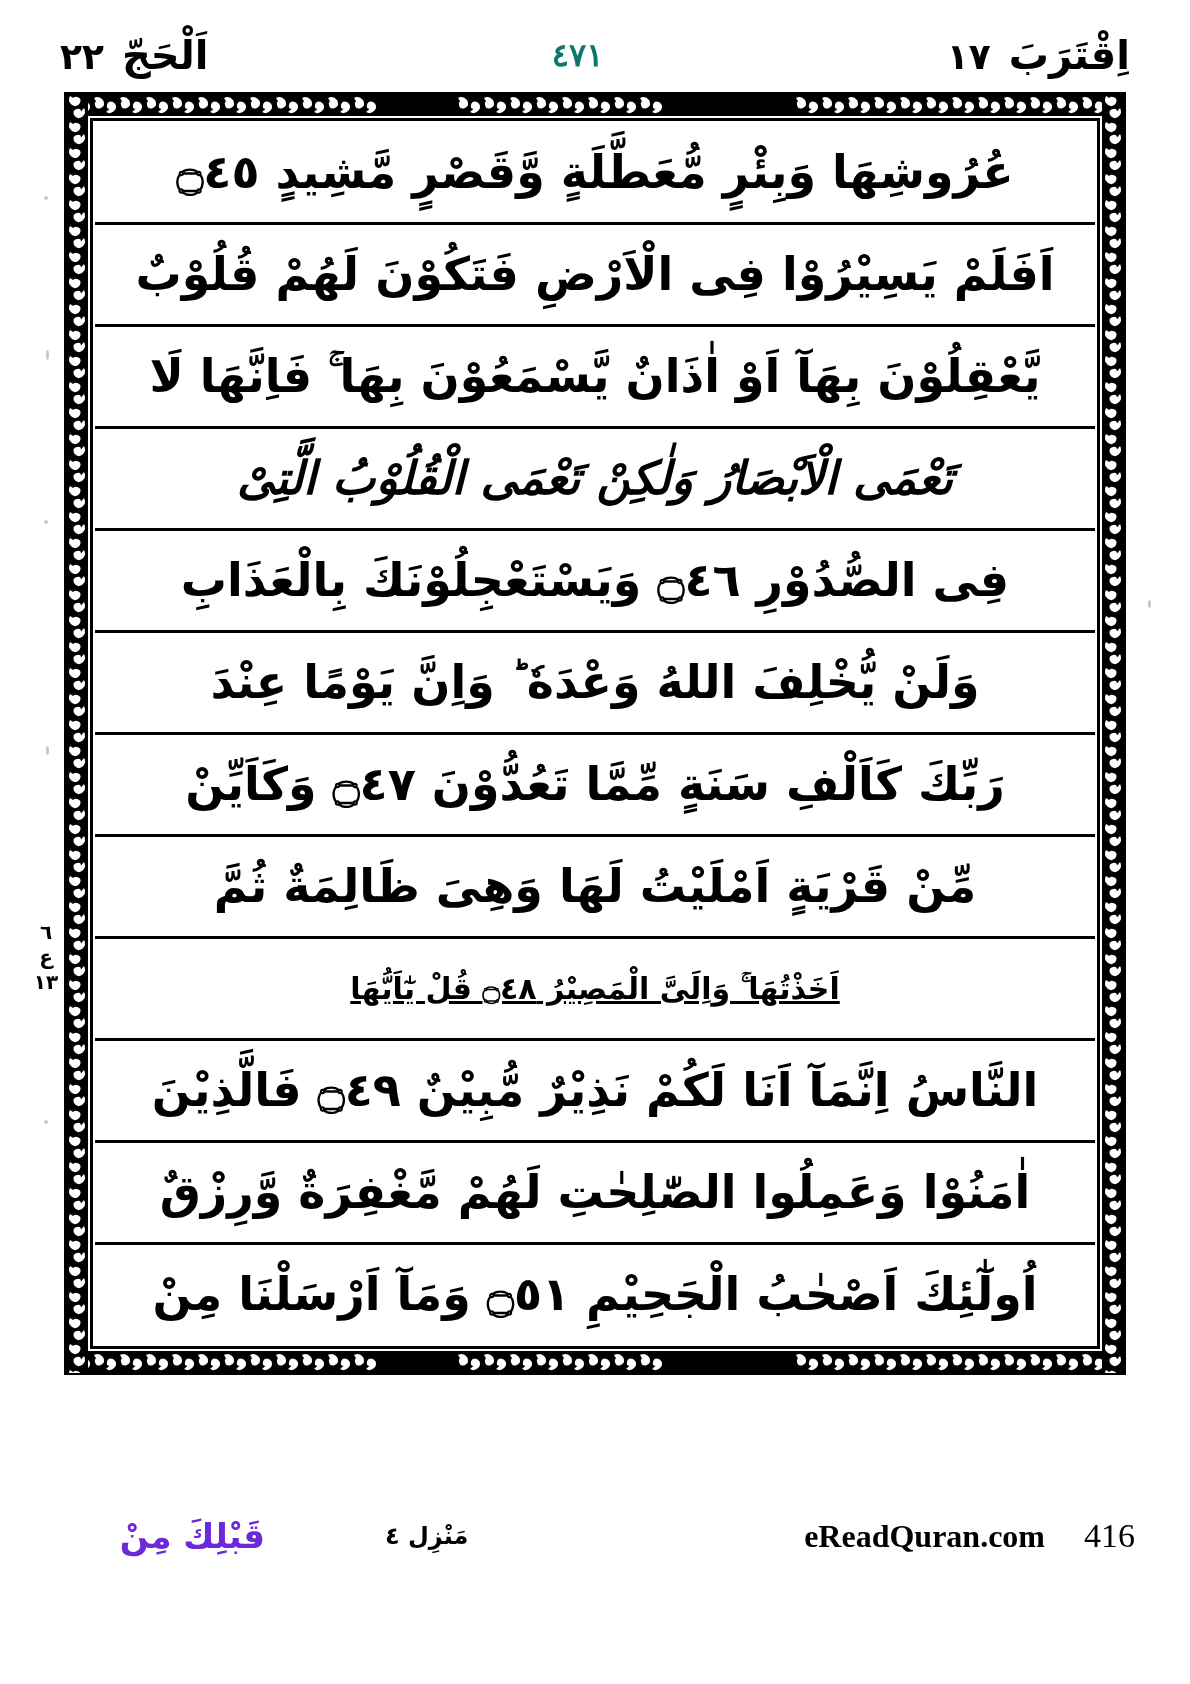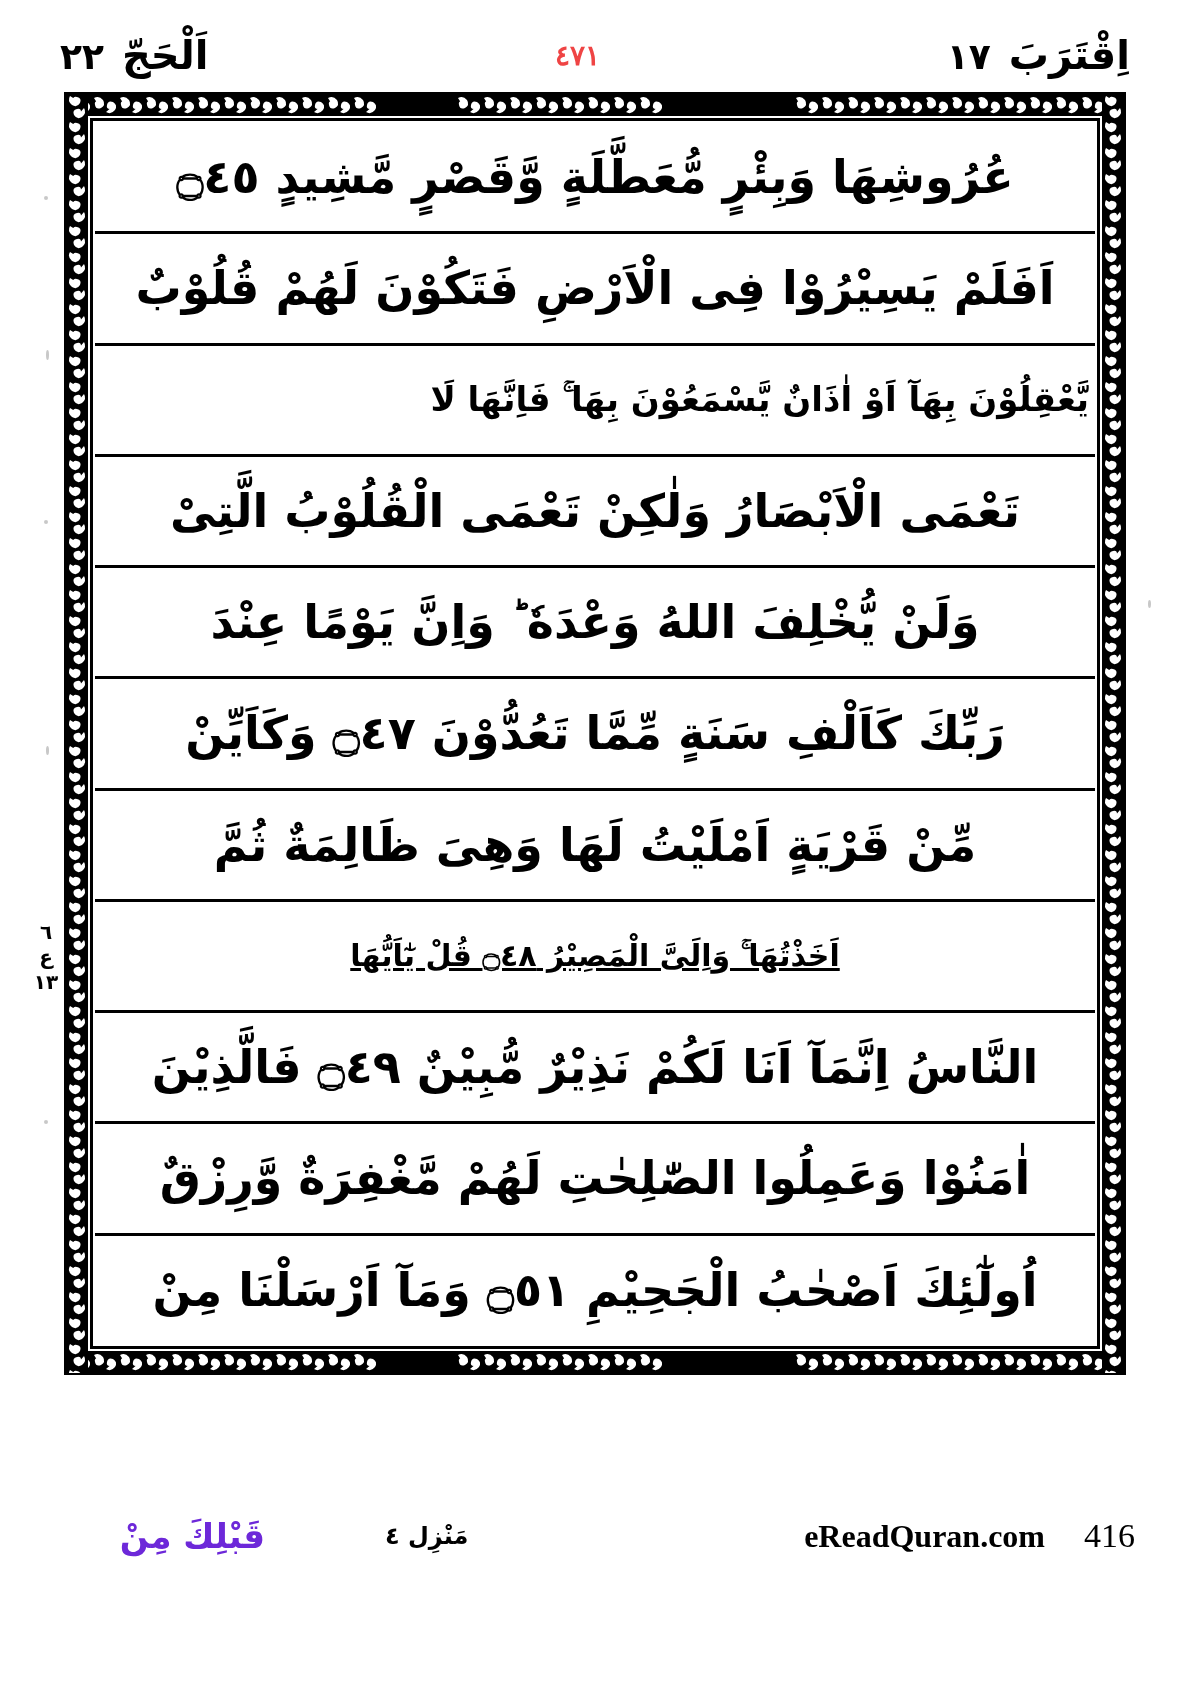--- a/index.html
+++ b/index.html
@@ -52,23 +52,23 @@
   }
   .hdr-num {
     font-family: "DejaVu Sans", sans-serif;
     font-size: 36px;
     font-weight: bold;
     color: #000;
     line-height: 1;
   }
   .hdr-center {
     font-family: Liberation Sans, sans-serif;
-    font-size: 28px;
-    font-weight: bold;
-    color: #ef4444;
+    font-size: 32px;
+    font-weight: bold;
+    color: #0f766e;
     letter-spacing: -1px;
   }
 
   
   .frame {
     position: absolute;
     top: 92px;
     left: 64px;
     width: 1062px;
     height: 1283px;
@@ -456,24 +456,27 @@
     <div class="frame-inner"></div>
 
     <div class="lines">
       <div class="ayah-line">
           <div class="ayah-text" style="font-size: 46px;">عُرُوشِهَا وَبِئْرٍ مُّعَطَّلَةٍ وَّقَصْرٍ مَّشِيدٍ ۝٤٥</div>
         </div>
       <div class="ayah-line">
           <div class="ayah-text" style="font-size: 46px;">اَفَلَمْ يَسِيْرُوْا فِى الْاَرْضِ فَتَكُوْنَ لَهُمْ قُلُوْبٌ</div>
         </div>
       <div class="ayah-line">
-          <div class="ayah-text" style="font-size: 34px; text-align: right;">يَّعْقِلُوْنَ بِهَآ اَوْ اٰذَانٌ يَّسْمَعُوْنَ بِهَا ۚ فَاِنَّهَا لَا</div>
-        </div>
-      <div class="ayah-line">
-          <div class="ayah-text" style="font-size: 46px;">تَعْمَى الْاَبْصَارُ وَلٰكِنْ تَعْمَى الْقُلُوْبُ الَّتِىْ</div>
+          <div class="ayah-text" style="font-size: 46px;">يَّعْقِلُوْنَ بِهَآ اَوْ اٰذَانٌ يَّسْمَعُوْنَ بِهَا ۚ فَاِنَّهَا لَا</div>
+        </div>
+      <div class="ayah-line">
+          <div class="ayah-text" style="font-size: 46px; font-style: italic;">تَعْمَى الْاَبْصَارُ وَلٰكِنْ تَعْمَى الْقُلُوْبُ الَّتِىْ</div>
+        </div>
+      <div class="ayah-line">
+          <div class="ayah-text" style="font-size: 46px;">فِى الصُّدُوْرِ ۝٤٦ وَيَسْتَعْجِلُوْنَكَ بِالْعَذَابِ</div>
         </div>
       <div class="ayah-line">
           <div class="ayah-text" style="font-size: 46px;">وَلَنْ يُّخْلِفَ اللهُ وَعْدَهٗ ؕ وَاِنَّ يَوْمًا عِنْدَ</div>
         </div>
       <div class="ayah-line">
           <div class="ayah-text" style="font-size: 46px;">رَبِّكَ كَاَلْفِ سَنَةٍ مِّمَّا تَعُدُّوْنَ ۝٤٧ وَكَاَيِّنْ</div>
         </div>
       <div class="ayah-line">
           <div class="ayah-text" style="font-size: 46px;">مِّنْ قَرْيَةٍ اَمْلَيْتُ لَهَا وَهِىَ ظَالِمَةٌ ثُمَّ</div>
         </div>

